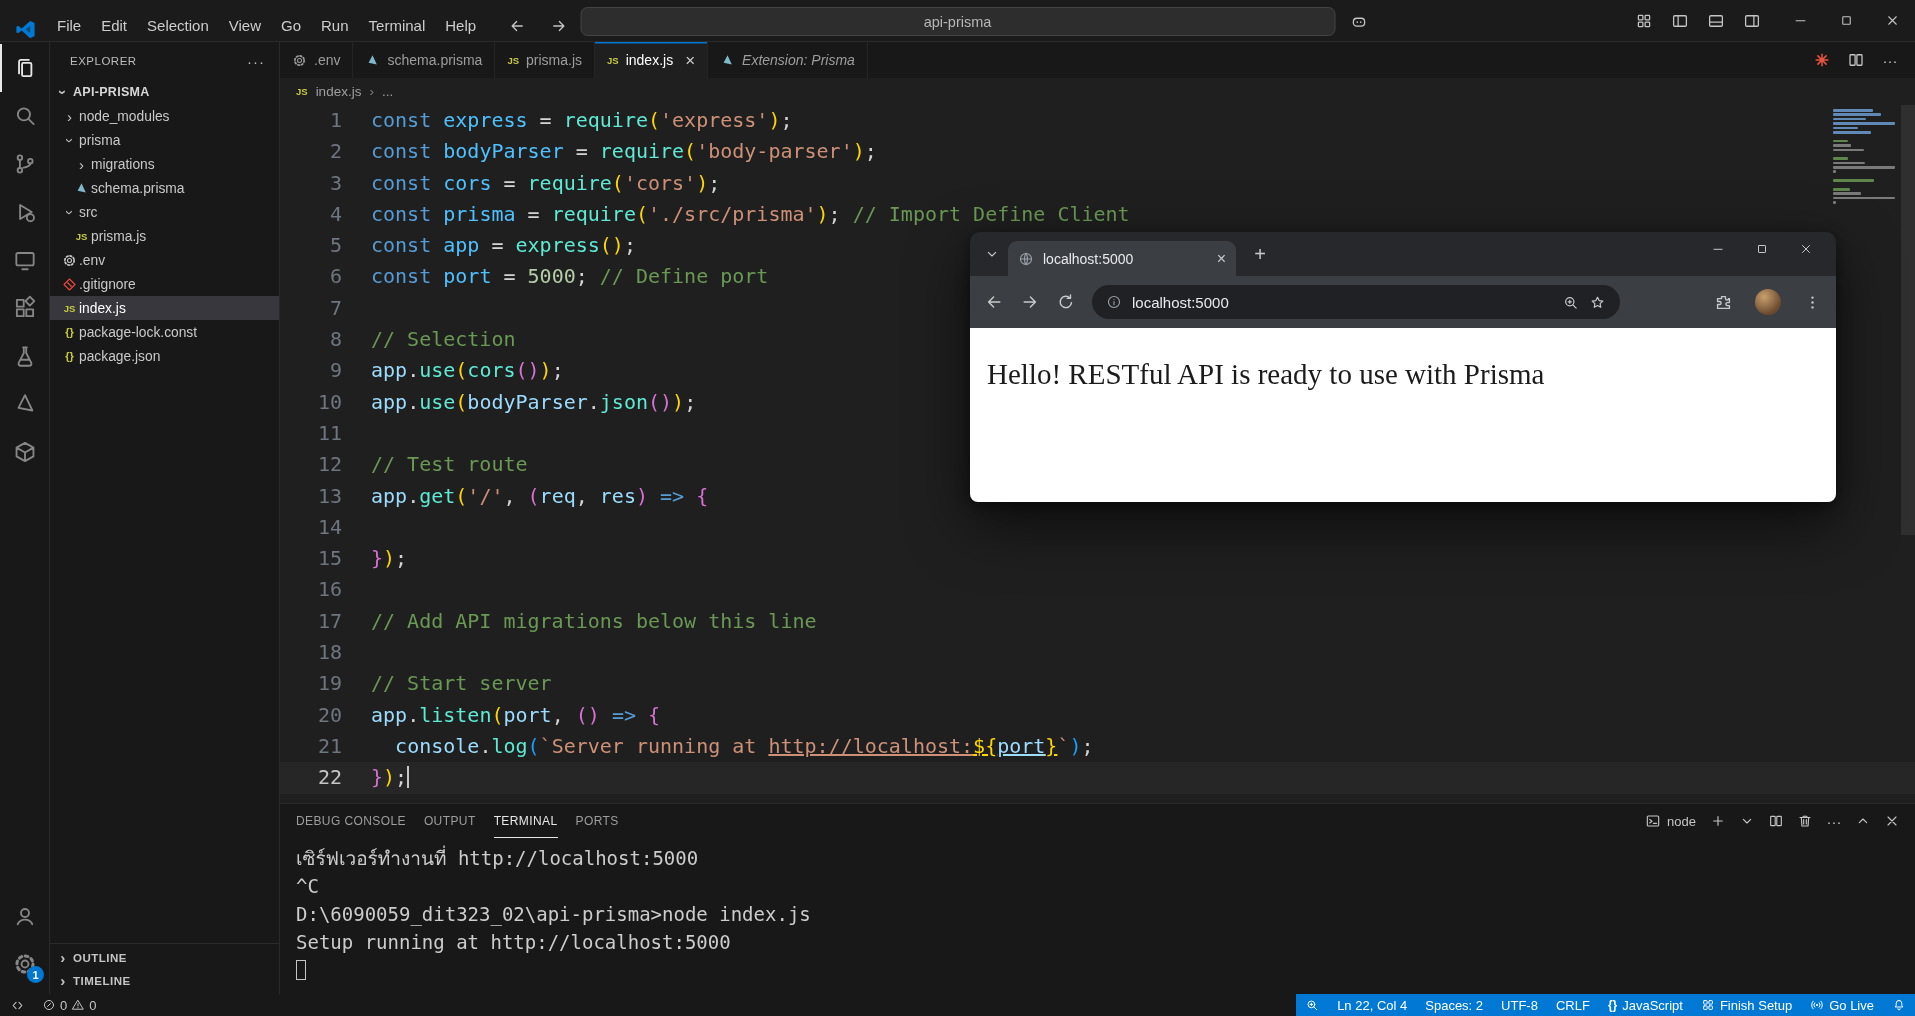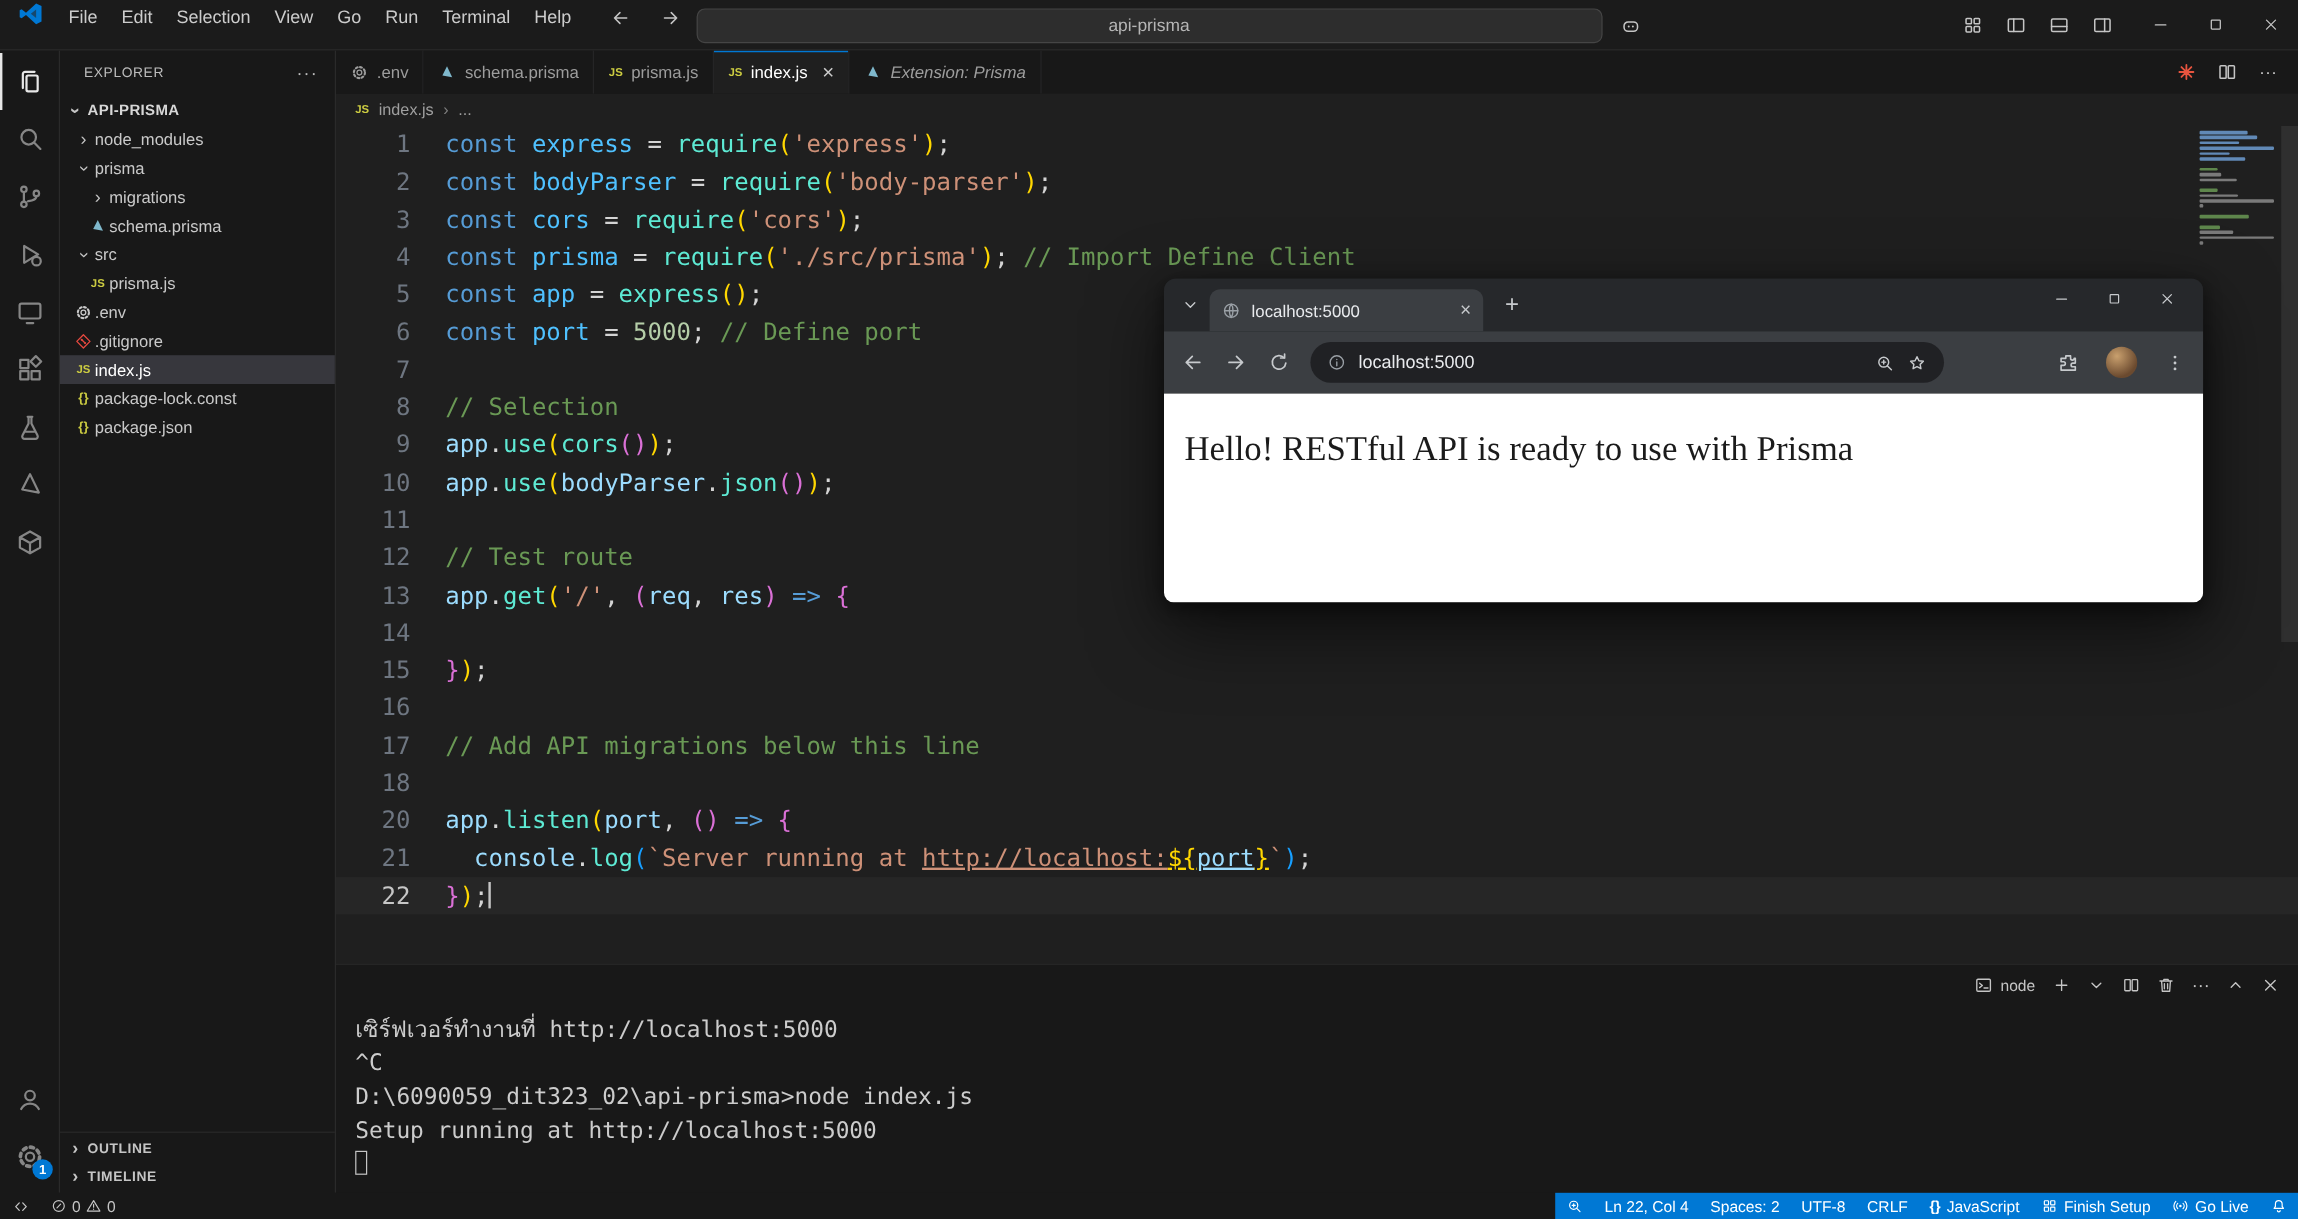--- a/index.html
+++ b/index.html
@@ -1,21 +1,21 @@
 <!DOCTYPE html>
 <html><head>
 <meta charset="utf-8">
 <style>
 *{box-sizing:border-box;margin:0;padding:0}
 html,body{width:1915px;height:1016px;overflow:hidden;background:#1f1f1f;font-family:"Liberation Sans",sans-serif}
 .app{position:relative;width:1915px;height:1016px;display:flex;flex-direction:column;color:#ccc}
 .icon{display:inline-flex;align-items:center;justify-content:center}
 .icon svg{width:16px;height:16px}
 
-.titlebar{height:42px;flex:0 0 42px;background:#1b1b1b;border-bottom:1px solid #2a2a2a;display:flex;align-items:flex-start;padding-left:14px;position:relative}
+.titlebar{height:42px;flex:0 0 42px;background:#1b1b1b;border-bottom:1px solid #2a2a2a;display:flex;align-items:flex-end;padding-left:14px;position:relative}
 .logo svg{width:23px;height:23px}
 .menubar{display:flex;margin-left:10px}
 .menu-item{padding:0 10px;height:30px;line-height:30px;font-size:15px;color:#cccccc;border-radius:6px}
 .nav-arrows{display:flex;gap:12px;margin-left:16px;color:#c5c5c5}
 .tb-icon{display:inline-flex;align-items:center;justify-content:center;width:30px;height:30px;border-radius:6px;color:#c5c5c5}
 .tb-icon svg{width:18px;height:18px}
 .search-box{position:absolute;left:50%;top:7px;transform:translateX(-50%);width:755px;height:29px;background:#2d2d2d;border:1px solid #454545;border-radius:7px;display:flex;align-items:center;justify-content:center;font-size:14.5px;color:#b6b6b6}
 .copilot-btn{position:absolute;left:calc(50% + 386px);top:7px}
 .titlebar-right{margin-left:auto;display:flex;align-items:center;height:100%}
 .layout-icons{display:flex;gap:6px;margin-right:10px}
@@ -540,20 +540,24 @@
             </div>
             <div class="code-line">
               <span class="ln">17</span>
               <span class="lt"><span class="tk com">// Add API migrations below this line</span></span>
             </div>
             <div class="code-line">
               <span class="ln">18</span>
               <span class="lt"></span>
             </div>
             <div class="code-line">
+              <span class="ln">19</span>
+              <span class="lt"><span class="tk com">// Start server</span></span>
+            </div>
+            <div class="code-line">
               <span class="ln">20</span>
               <span class="lt"><span class="tk var">app</span><span class="tk pun">.</span><span class="tk fn">listen</span><span class="tk b1">(</span><span class="tk var">port</span><span class="tk pun">, </span><span class="tk b2">(</span><span class="tk b2">)</span><span class="tk pun"> </span><span class="tk kw">=&gt;</span><span class="tk pun"> </span><span class="tk b2">{</span></span>
             </div>
             <div class="code-line">
               <span class="ln">21</span>
               <span class="lt"><span class="tk pun">  </span><span class="tk var">console</span><span class="tk pun">.</span><span class="tk fn">log</span><span class="tk b3">(</span><span class="tk str">`Server running at </span><span class="tk str lk">http://localhost:</span><span class="tk b1 lk">${</span><span class="tk var lk">port</span><span class="tk b1 lk">}</span><span class="tk str">`</span><span class="tk b3">)</span><span class="tk pun">;</span></span>
             </div>
             <div class="code-line current">
               <span class="ln">22</span>
               <span class="lt"><span class="tk b2">}</span><span class="tk b1">)</span><span class="tk pun">;</span><span class="caret"></span></span>
@@ -582,20 +586,26 @@
             <div class="mm-line" style="width: 27.6px; background: rgb(139, 139, 139);"></div>
             <div class="mm-line" style="width: 62px; background: rgb(139, 139, 139);"></div>
             <div class="mm-line" style="width: 3.45px; background: rgb(139, 139, 139);"></div>
           </div>
         <div class="vscroll">
             <div class="vthumb"></div>
           </div>
       </div>
       <div class="panel">
         <div class="panel-header">
+          <div class="panel-tabs">
+              <span class="panel-tab">DEBUG CONSOLE</span>
+              <span class="panel-tab">OUTPUT</span>
+              <span class="panel-tab active">TERMINAL</span>
+              <span class="panel-tab">PORTS</span>
+            </div>
           <div class="panel-actions">
             <span class="shell-btn">
               <span class="icon">
                   <svg viewBox="0 0 24 24" fill="none" stroke="currentColor" stroke-width="1.7" stroke-linecap="round" stroke-linejoin="round">
                     <rect x="3.5" y="4.5" width="17" height="15" rx="1.5"></rect>
                     <path d="M7 9.5l3.5 2.8L7 15M12.5 15.5h5"></path>
                   </svg>
                 </span>
               <span>node</span>
             </span>

